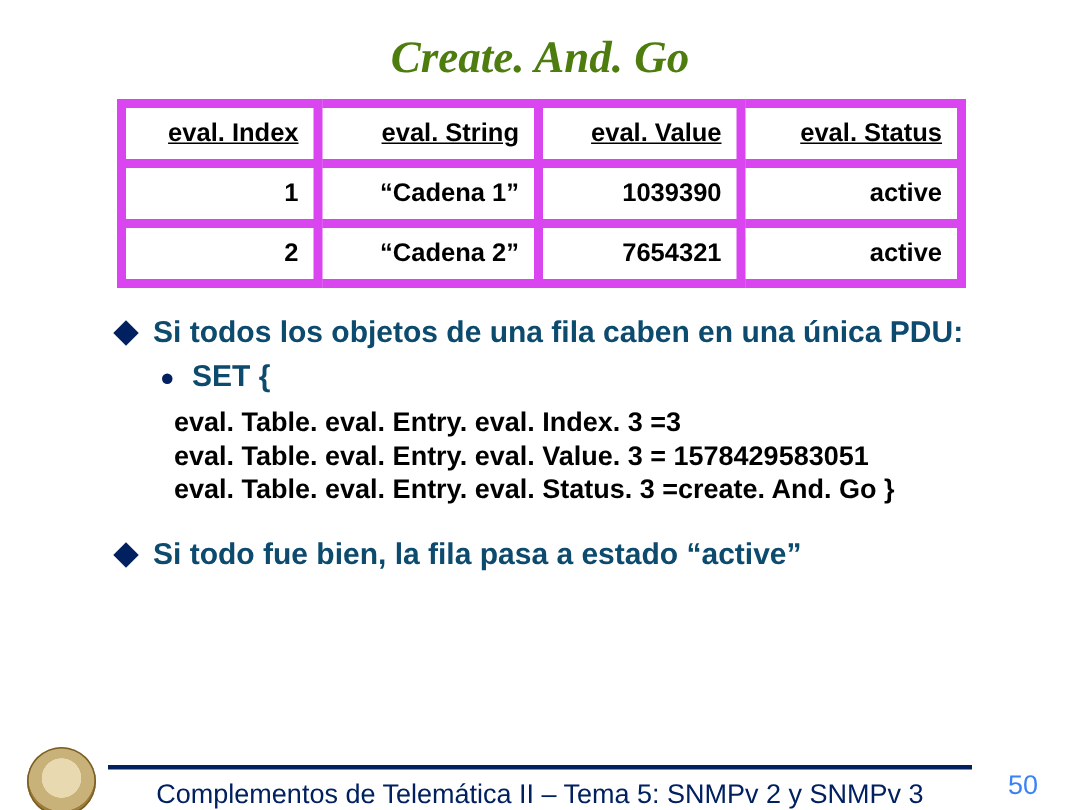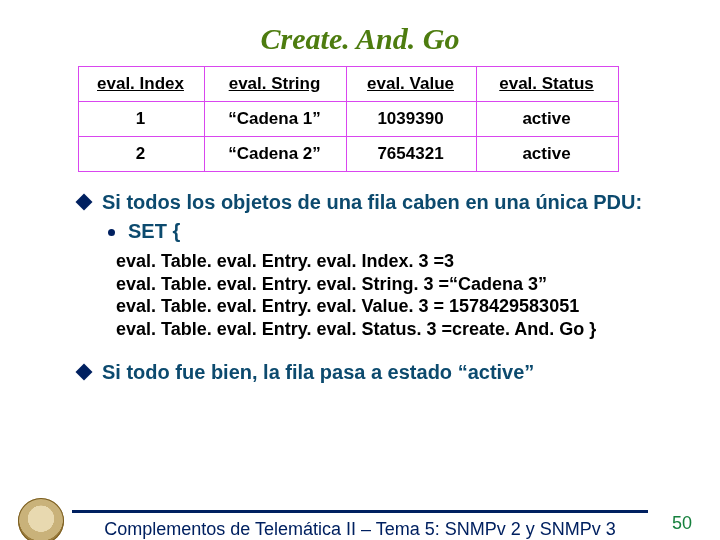--- a/index.html
+++ b/index.html
@@ -27,26 +27,26 @@
     font-family: "Comic Sans MS", "Trebuchet MS", cursive;
     margin-top: 22px;
     margin-bottom: 10px;
   }
   .tbl {
     border-collapse: collapse;
     margin-left: 78px;
     margin-top: 4px;
   }
   .tbl th, .tbl td {
-    border: 1px solid #d946ef;
+    border: 6px solid #d946ef;
     font-family: Verdana, Geneva, sans-serif;
     font-size: 17px;
     color: #000;
     padding: 7px 10px 7px 8px;
-    text-align: center;
+    text-align: right;
     vertical-align: middle;
     font-weight: bold;
   }
   .tbl th {
     font-weight: bold;
     text-decoration: underline;
   }
   .col-index { width: 107px; }
   .col-string { width: 123px; }
   .col-value  { width: 111px; }
@@ -113,21 +113,21 @@
   .footer-text {
     text-align: center;
     color: #002060;
     font-size: 18px;
     margin-top: 6px;
   }
   .page-num {
     position: absolute;
     right: 28px;
     bottom: 28px;
-    color: #15803d;
+    color: #3b82f6;
     font-size: 18px;
   }
   .seal {
     position: absolute;
     left: 18px;
     bottom: 18px;
     width: 46px;
     height: 46px;
     border-radius: 50%;
     background: radial-gradient(circle at 50% 45%, #e8d9b0 0 38%, #c9b27a 39% 64%, #9c7e3e 65% 100%);
@@ -170,21 +170,20 @@
       <span>Si todos los objetos de una fila caben en una única PDU:</span>
     </div>
     <div class="b2">
       <span class="disc"></span>
       <span>SET {</span>
     </div>
   </div>
 
   <div class="code-lines">
     <div>eval. Table. eval. Entry. eval. Index. 3 =3</div>
-    <div>eval. Table. eval. Entry. eval. String. 3 =“Cadena 3”</div>
     <div>eval. Table. eval. Entry. eval. Value. 3 = 1578429583051</div>
     <div>eval. Table. eval. Entry. eval. Status. 3 =create. And. Go }</div>
   </div>
 
   <div class="bullet-block second">
     <div class="b1">
       <span class="diamond"></span>
       <span>Si todo fue bien, la fila pasa a estado “active”</span>
     </div>
   </div>

